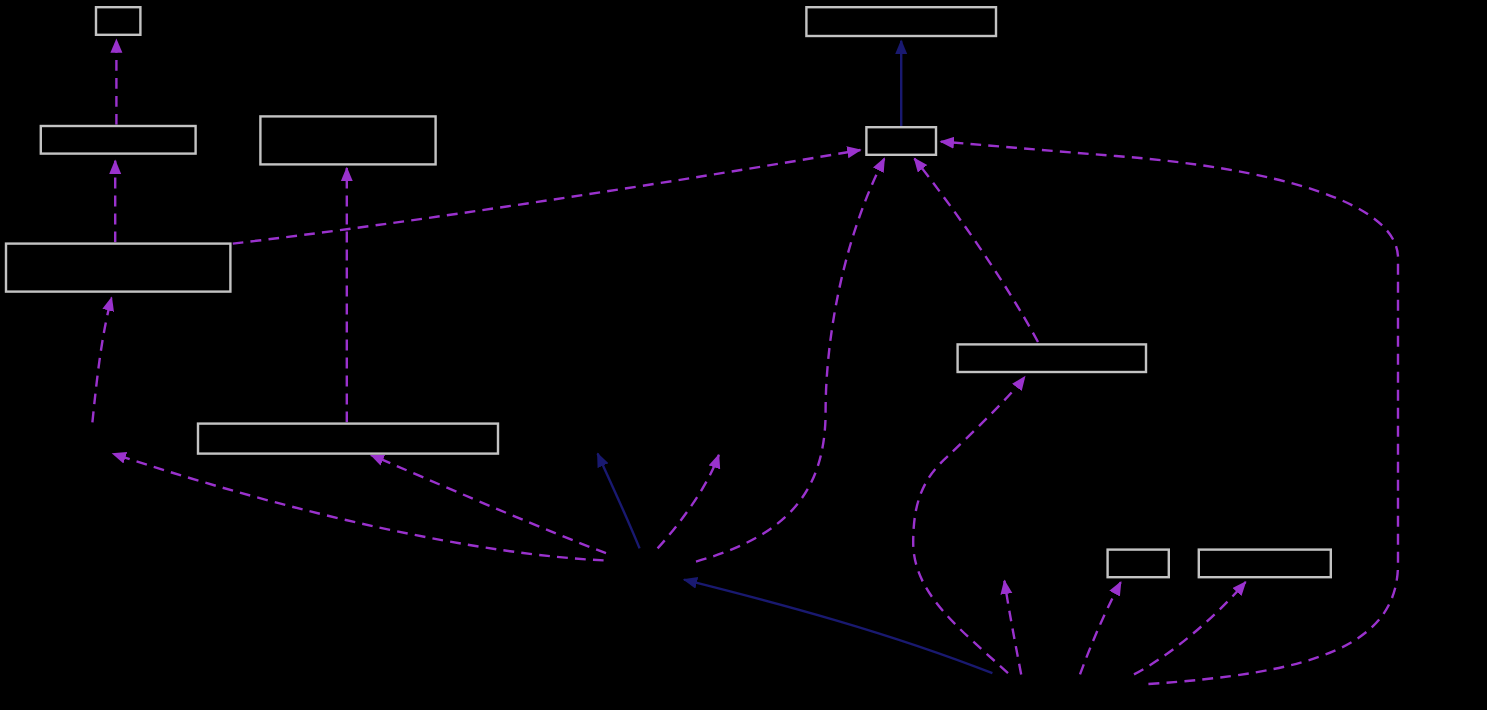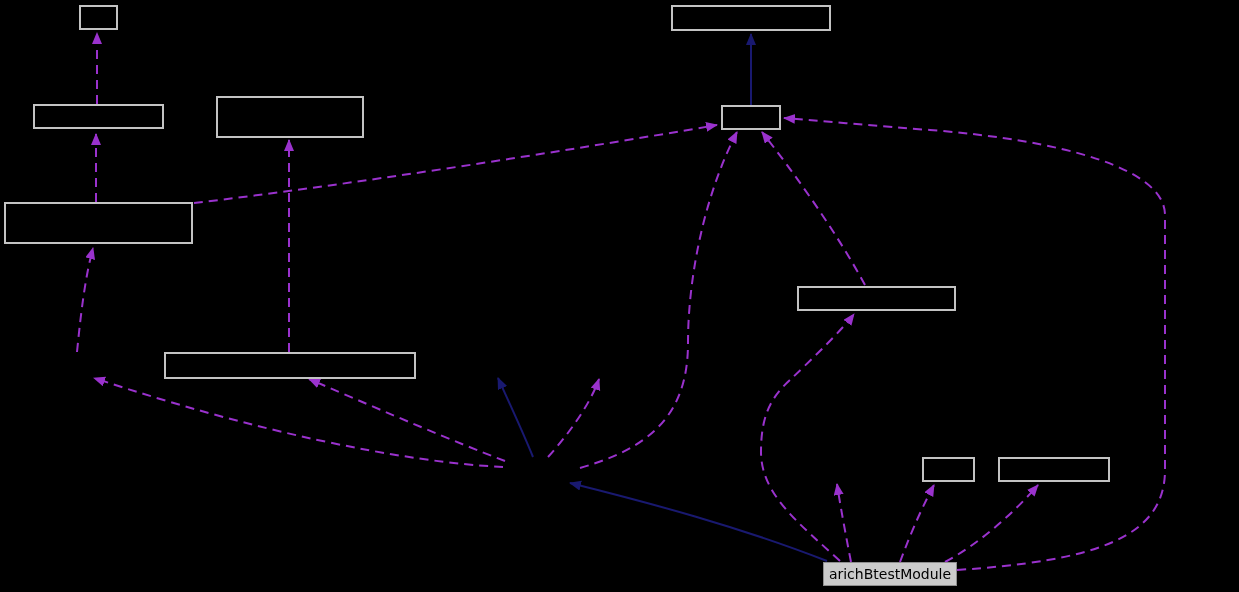--- a/index.html
+++ b/index.html
@@ -73,17 +73,14 @@
   <div class="node" style="left:33px;top:104px;width:131px;height:25px;"></div>
   <div class="node" style="left:216px;top:96px;width:148px;height:42px;"></div>
   <div class="node" style="left:4px;top:202px;width:189px;height:42px;"></div>
   <div class="node" style="left:164px;top:352px;width:252px;height:27px;"></div>
   <div class="node" style="left:671px;top:5px;width:160px;height:26px;"></div>
   <div class="node" style="left:721px;top:105px;width:60px;height:25px;"></div>
   <div class="node" style="left:797px;top:286px;width:159px;height:25px;"></div>
   <div class="node" style="left:922px;top:457px;width:53px;height:25px;"></div>
   <div class="node" style="left:998px;top:457px;width:112px;height:25px;"></div>
 
-  <div class="node-highlight" style="left:823px;top:562px;width:134px;height:24px;">
-    <span>arichBtestModule</span>
-  </div>
 
 </div>
 
 </body></html>

